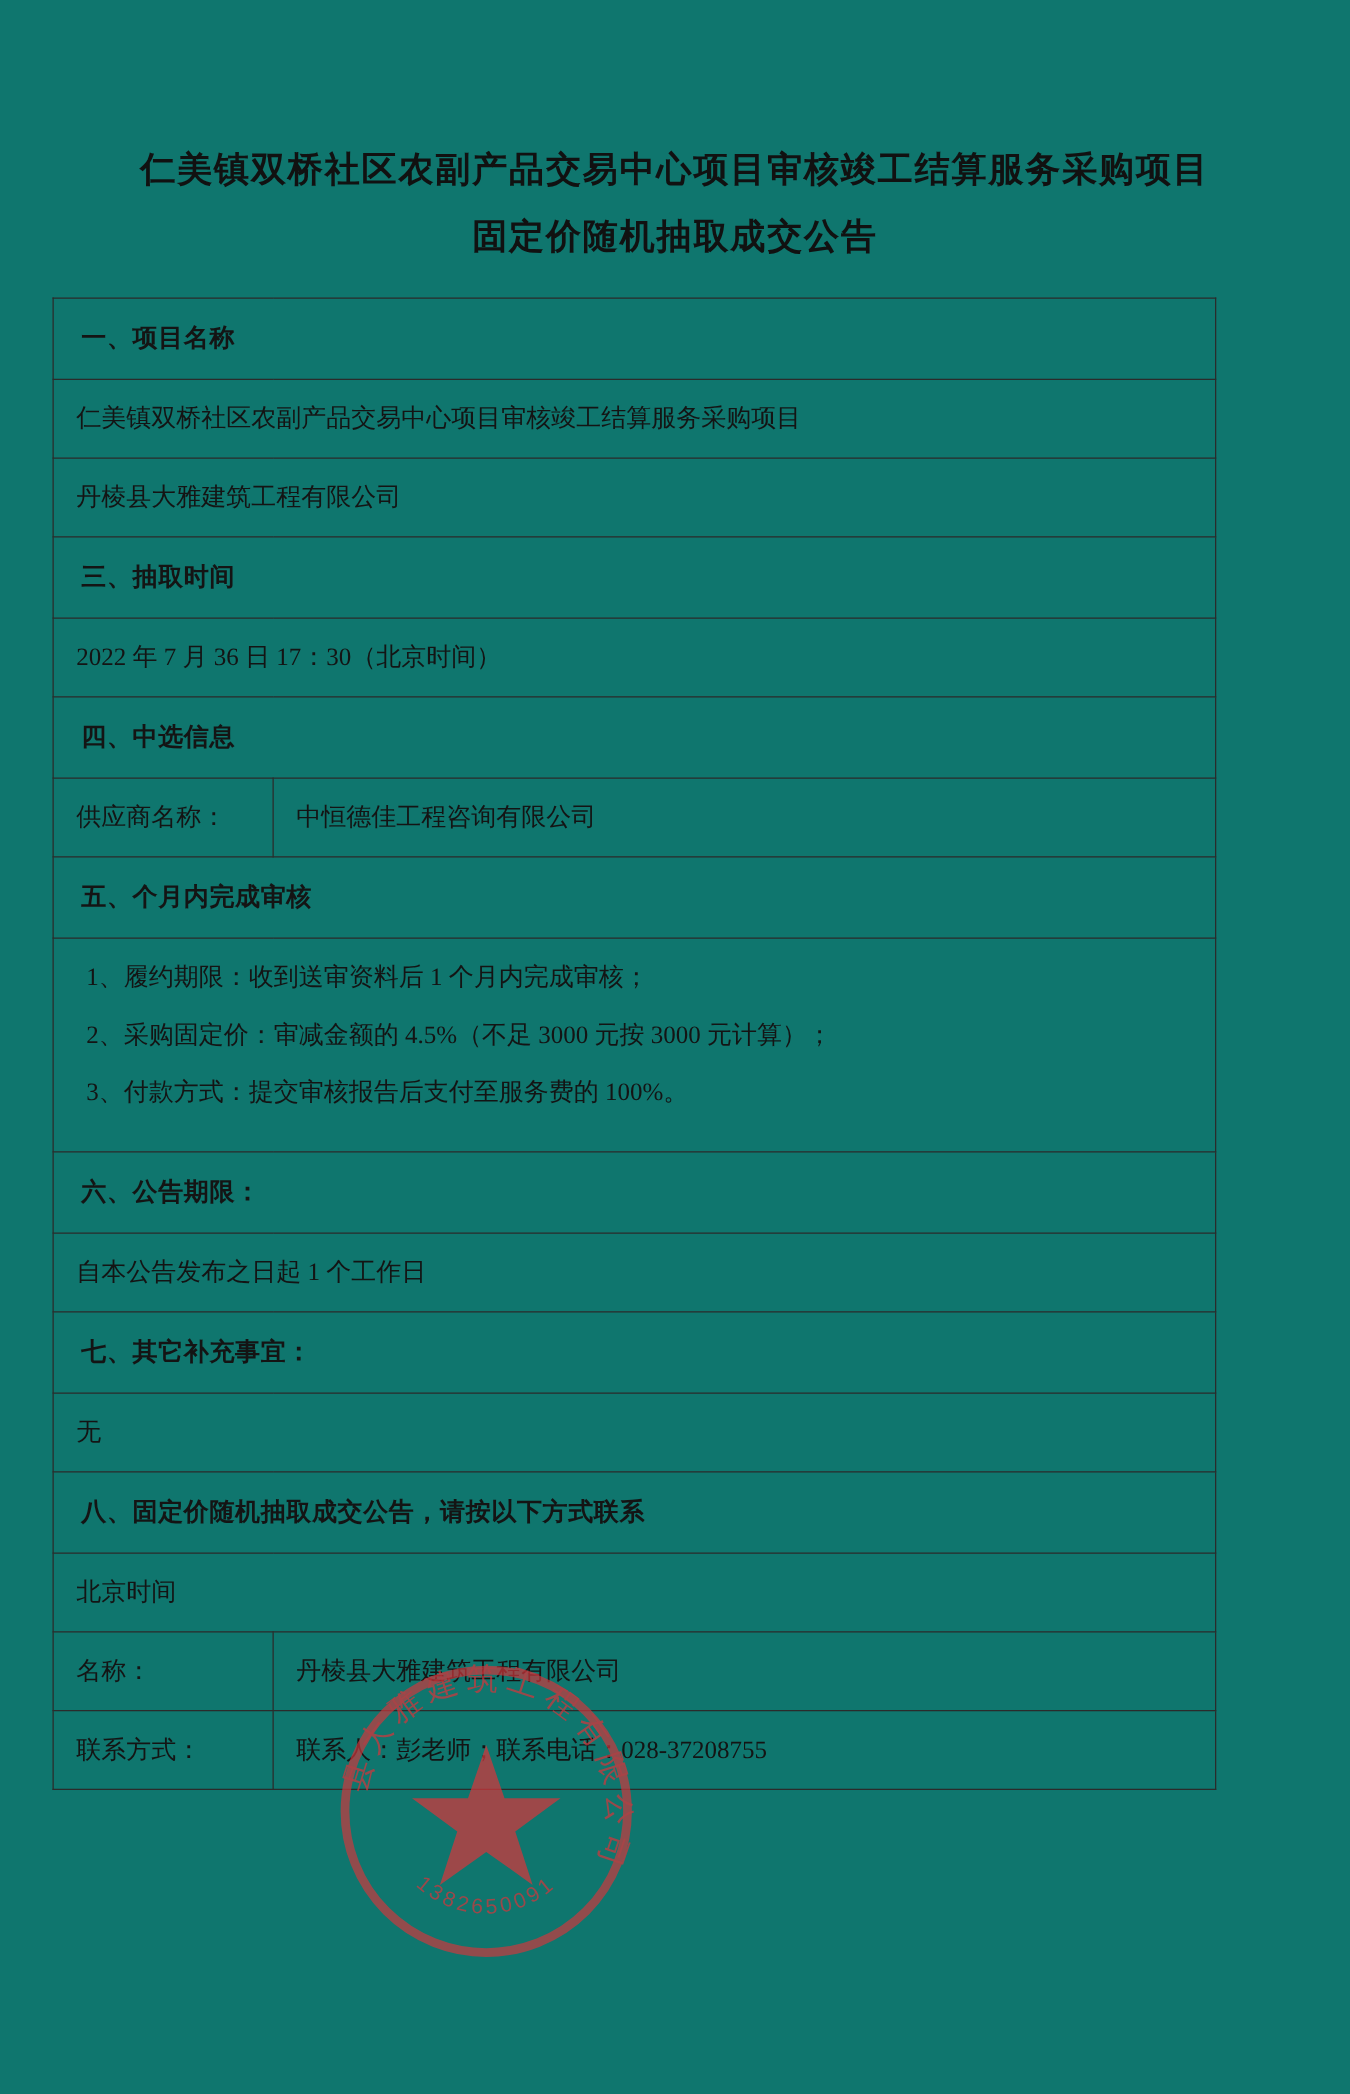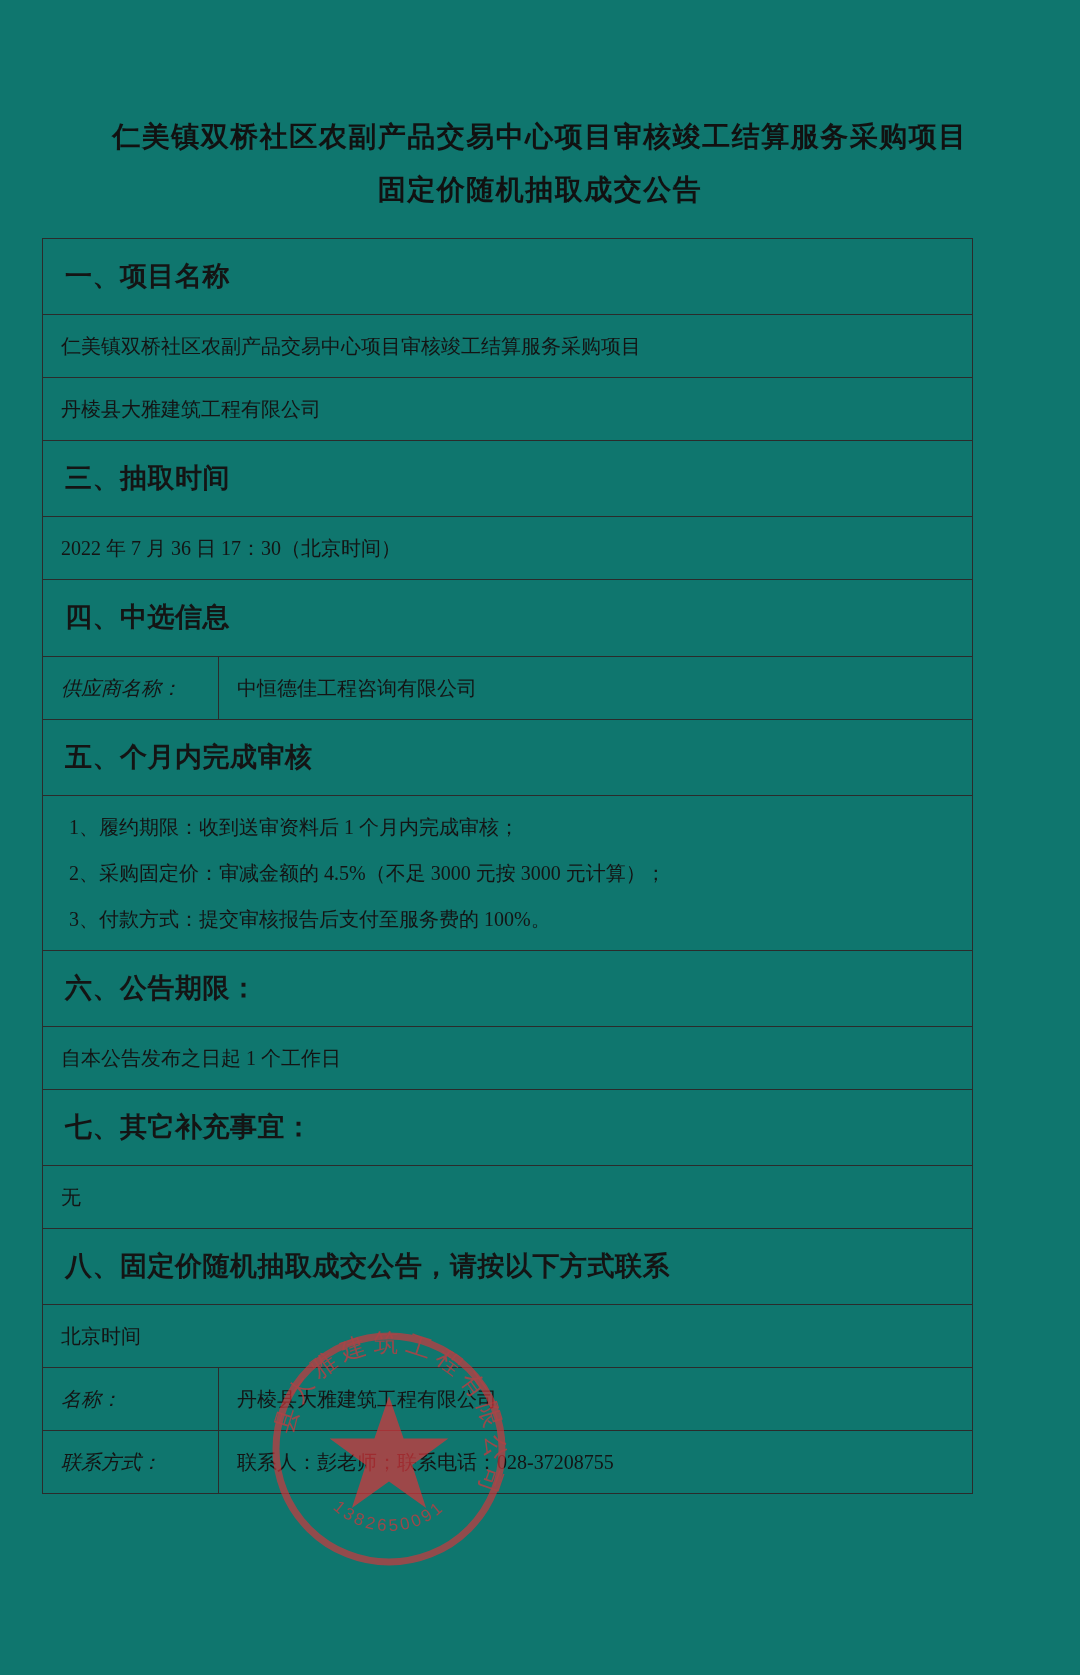--- a/index.html
+++ b/index.html
@@ -42,42 +42,41 @@
   .doc-table td {
     border: 1px solid #2b2b2b;
     padding: 15px 18px;
     font-size: 20px;
     line-height: 1.6;
     vertical-align: middle;
     color: #141414;
   }
   td.section-head {
     font-weight: 700;
-    font-size: 27px;
+    font-size: 20px;
     letter-spacing: 0.5px;
     padding: 16px 18px 16px 22px;
   }
   td.body-cell {
     font-weight: 400;
   }
   td.label-cell {
     width: 176px;
     padding-left: 18px;
-    font-style: italic;
   }
   .multiline {
     padding-top: 18px;
     padding-bottom: 18px;
   }
   .multiline p {
     margin: 0 0 14px 0;
     padding-left: 8px;
   }
   .multiline p:last-child {
-    margin-bottom: 0;
+    margin-bottom: 16px;
   }
   .pad-cell {
     padding-left: 18px;
   }
   
   .seal {
     position: absolute;
     left: 258px;
     top: 1318px;
     width: 262px;

